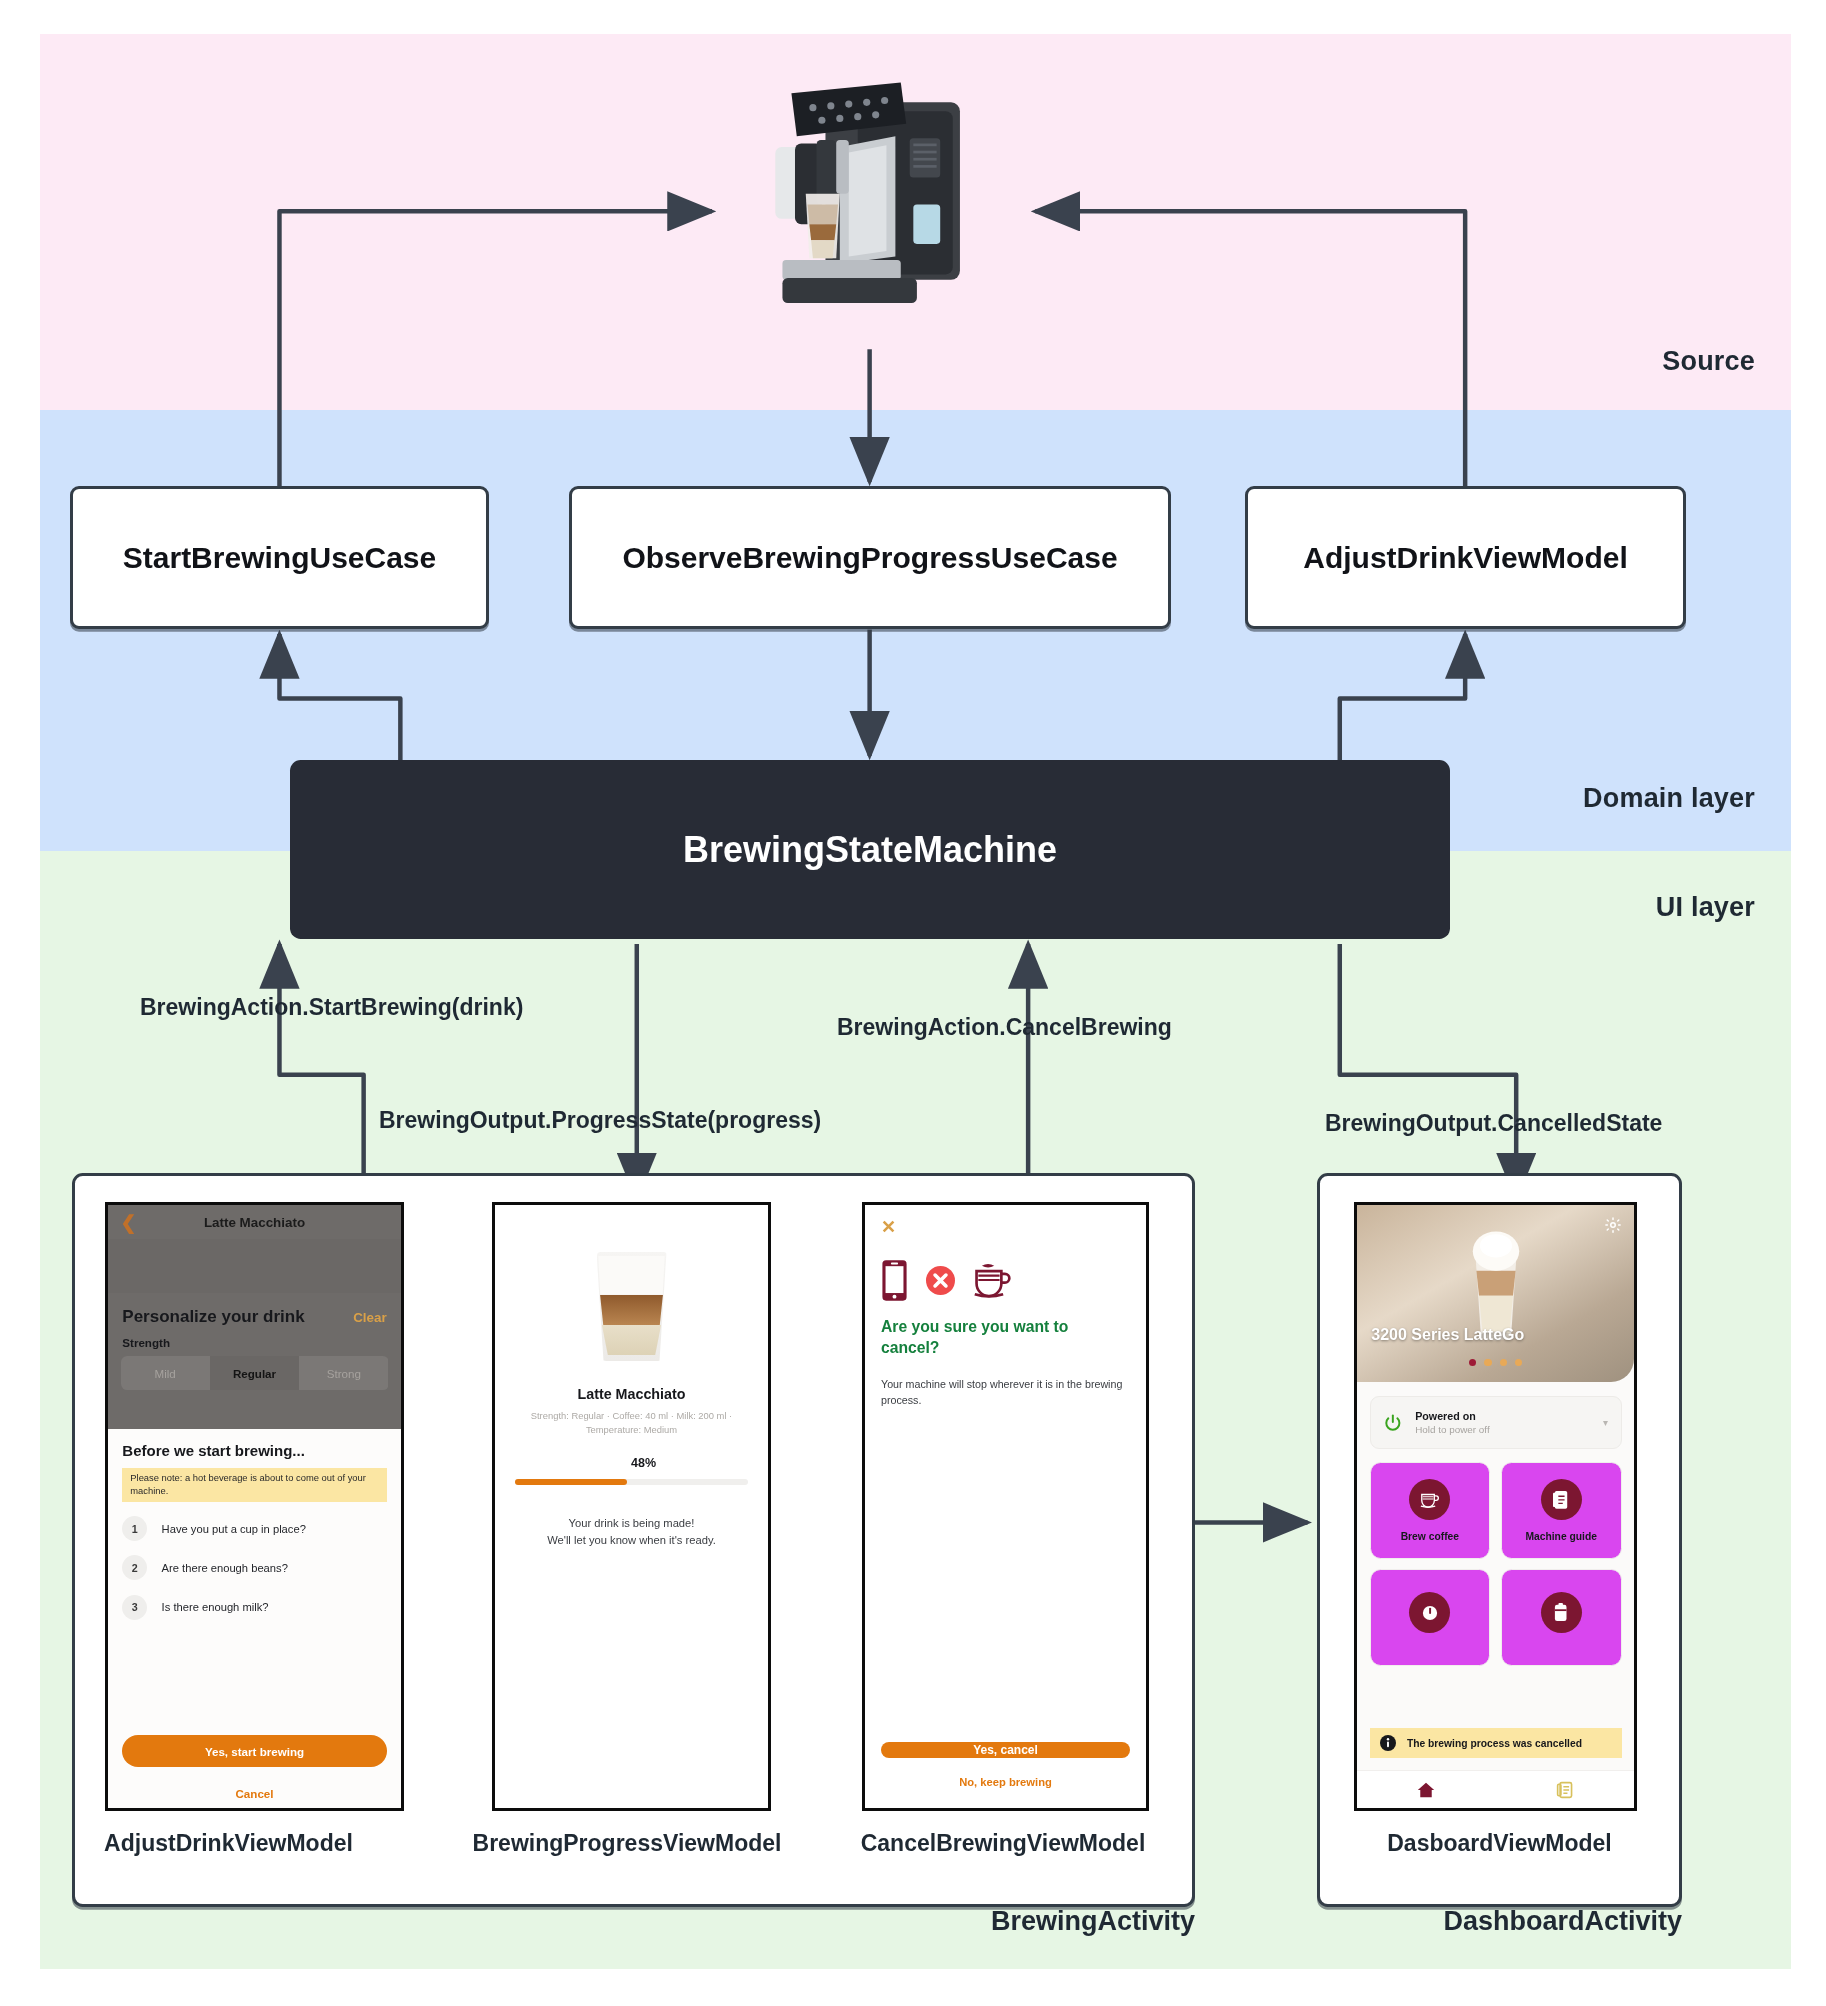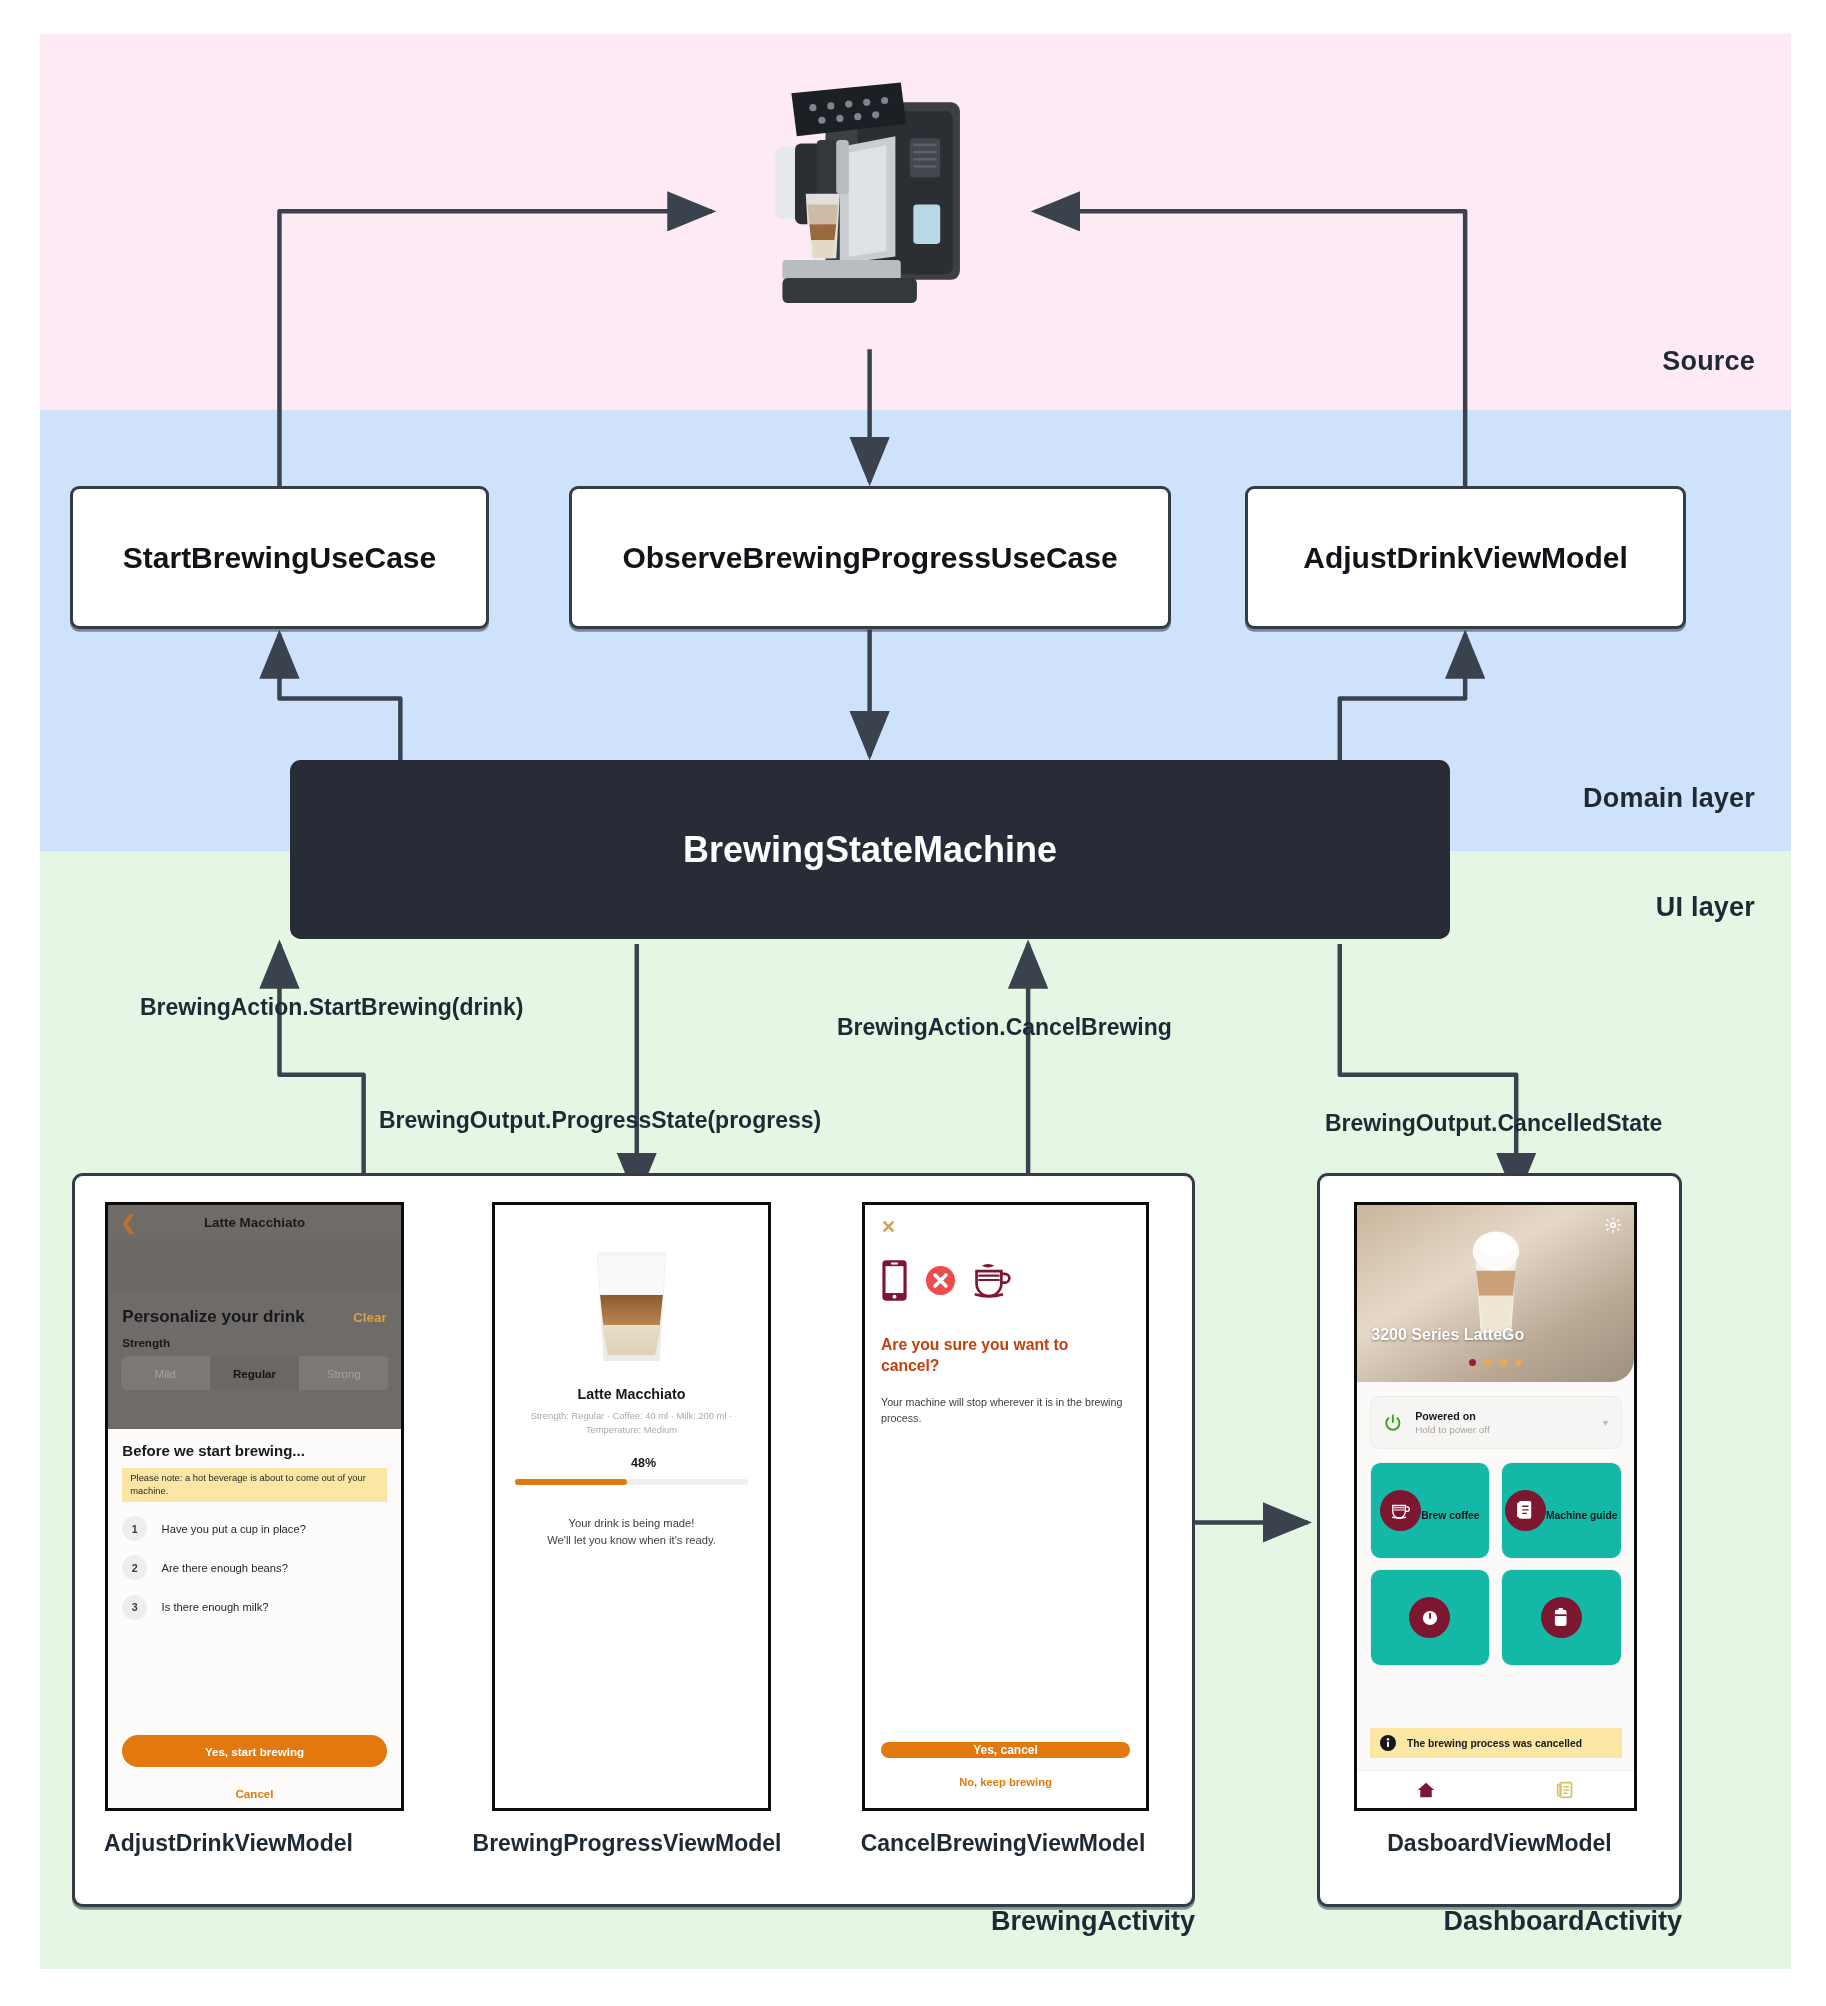--- a/index.html
+++ b/index.html
@@ -142,21 +142,21 @@
   #p2-specs { margin:7.2px 18px 0 18px; text-align:center; font-size:9.4px; color:#adaaa6; line-height:1.45; }
   #p2-pct { margin-top:19.7px; text-align:center; font-size:12.5px; font-weight:bold; color:#17181c;padding-left:24px; }
   #p2-track { margin:9px 19.7px 0 19.7px; height:6.3px; border-radius:3.6px; background:#f0efed; position:relative; }
   #p2-fill { position:absolute; left:0; top:0; bottom:0; border-radius:3.6px; background:#e3790e; }
   #p2-msg { margin-top:30px; text-align:center; font-size:11.2px; color:#3a3d42; line-height:1.5; }
 
   
   #p3 { position:relative; height:100%; background:#ffffff; padding:12.5px 16px; }
   #p3-close { color:#d9a048; font-size:18px; font-weight:bold; line-height:1; }
   #p3-icons { display:flex; align-items:center; gap:18px; margin-top:23px; }
-  #p3-heading { margin-top:32px; font-size:15.7px; font-weight:bold; color:#c2410c; line-height:1.35; }
+  #p3-heading { margin-top:14px; font-size:15.7px; font-weight:bold; color:#15803d; line-height:1.35; }
   #p3-body { margin-top:18px; font-size:10.7px; color:#3a3d42; line-height:1.5; }
   #p3-cta { position:absolute; left:16px; right:16px; bottom:50px; height:16px; border-radius:16px;
             background:#e3790e; color:#fff; font-size:12px; font-weight:bold;
             display:flex; align-items:center; justify-content:center; }
   #p3-keep { position:absolute; left:0; right:0; bottom:19.7px; text-align:center;
              font-size:11.2px; font-weight:bold; color:#e3790e; }
 
   
   #p4 { position:relative; height:100%; background:#fbfaf9; }
   #p4-hero { position:relative; height:177px; overflow:hidden;
@@ -169,22 +169,22 @@
   #p4-dots { position:absolute; left:0; right:0; bottom:16px; display:flex; justify-content:center; gap:8px; }
   .dot { width:7.2px; height:7.2px; border-radius:50%; background:#e8a957; }
   .dot.active { background:#9e1b37; }
   #p4-power { margin:14.3px 12.5px 0 12.5px; background:#f6f5f3; border:0.9px solid #edebe8; border-radius:9px;
               height:53px; display:flex; align-items:center; padding:0 12.5px; position:relative; }
   #p4-power-text { margin-left:12.5px; }
   #p4-power-title { font-size:10.7px; font-weight:bold; color:#17181c; }
   #p4-power-sub { font-size:9.9px; color:#a7a4a0; margin-top:1.8px; }
   #p4-power-caret { position:absolute; right:12.5px; color:#b9b6b2; font-size:9.9px; }
   #p4-grid { margin:12.5px 12.5px 0 12.5px; display:grid; grid-template-columns:1fr 1fr; gap:10.7px; }
-  .tile { background:#14b8a6; border:0.9px solid #f0eeec; border-radius:10.7px; height:97px;
-          display:flex; flex-direction:row; align-items:center; justify-content:center; }
+  .tile { background:#d946ef; border:0.9px solid #f0eeec; border-radius:10.7px; height:97px;
+          display:flex; flex-direction:column; align-items:center; justify-content:center; }
   .tile-circle { width:41px; height:41px; border-radius:50%; background:#7c1631;
                  display:flex; align-items:center; justify-content:center; }
   .tile-label { margin-top:10.7px; font-size:10.3px; color:#17181c; font-weight:bold; }
   #p4-toast { position:absolute; left:12.5px; right:12.5px; bottom:50px; background:#fbe6a3;
               height:30px; display:flex; align-items:center; padding:0 10.7px; }
   #p4-toast-text { margin-left:10.7px; font-size:10.3px; font-weight:bold; color:#17181c; }
   #p4-nav { position:absolute; left:0; right:0; bottom:0; height:38px; background:#ffffff;
             border-top:0.9px solid #f1efed; display:flex; }
   .navitem { flex:1; display:flex; align-items:center; justify-content:center; }
 </style>

